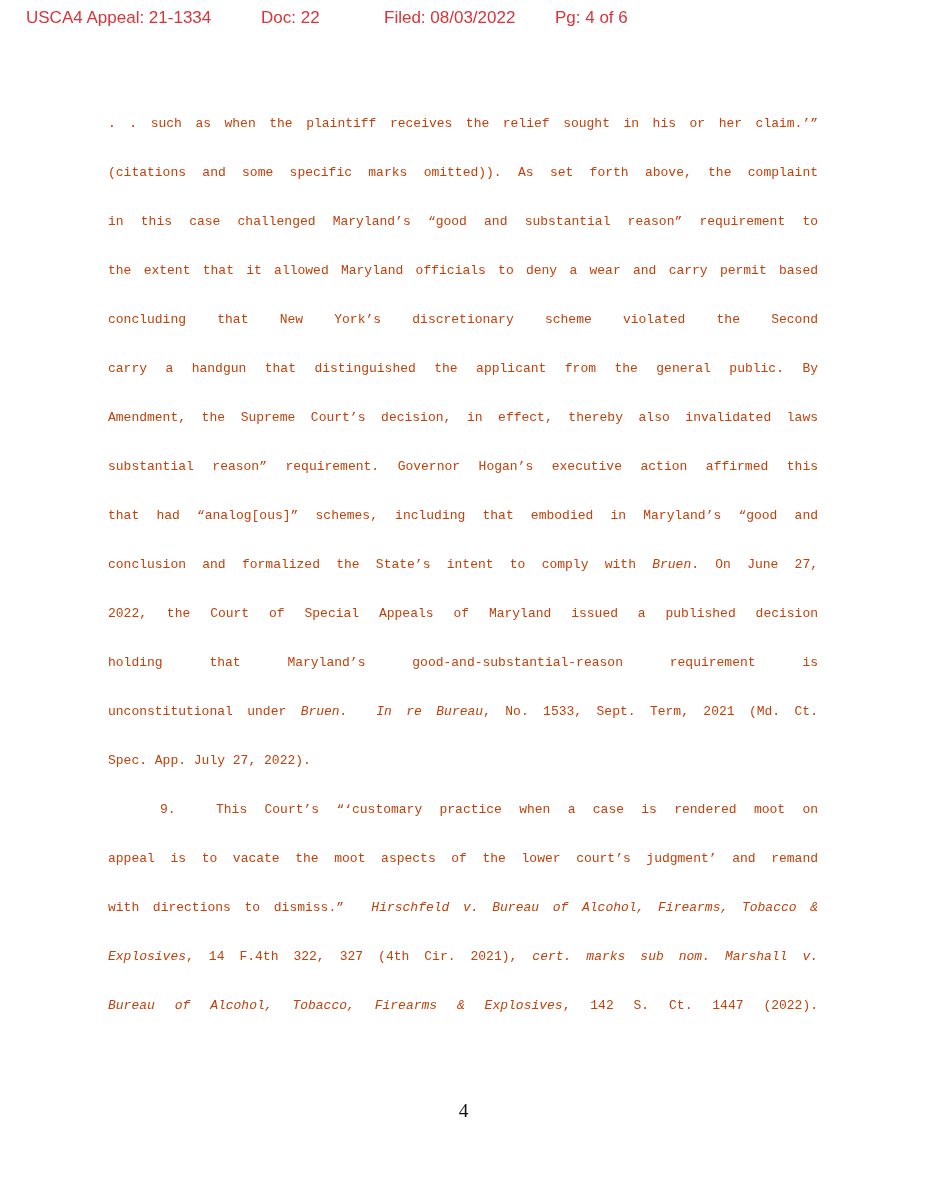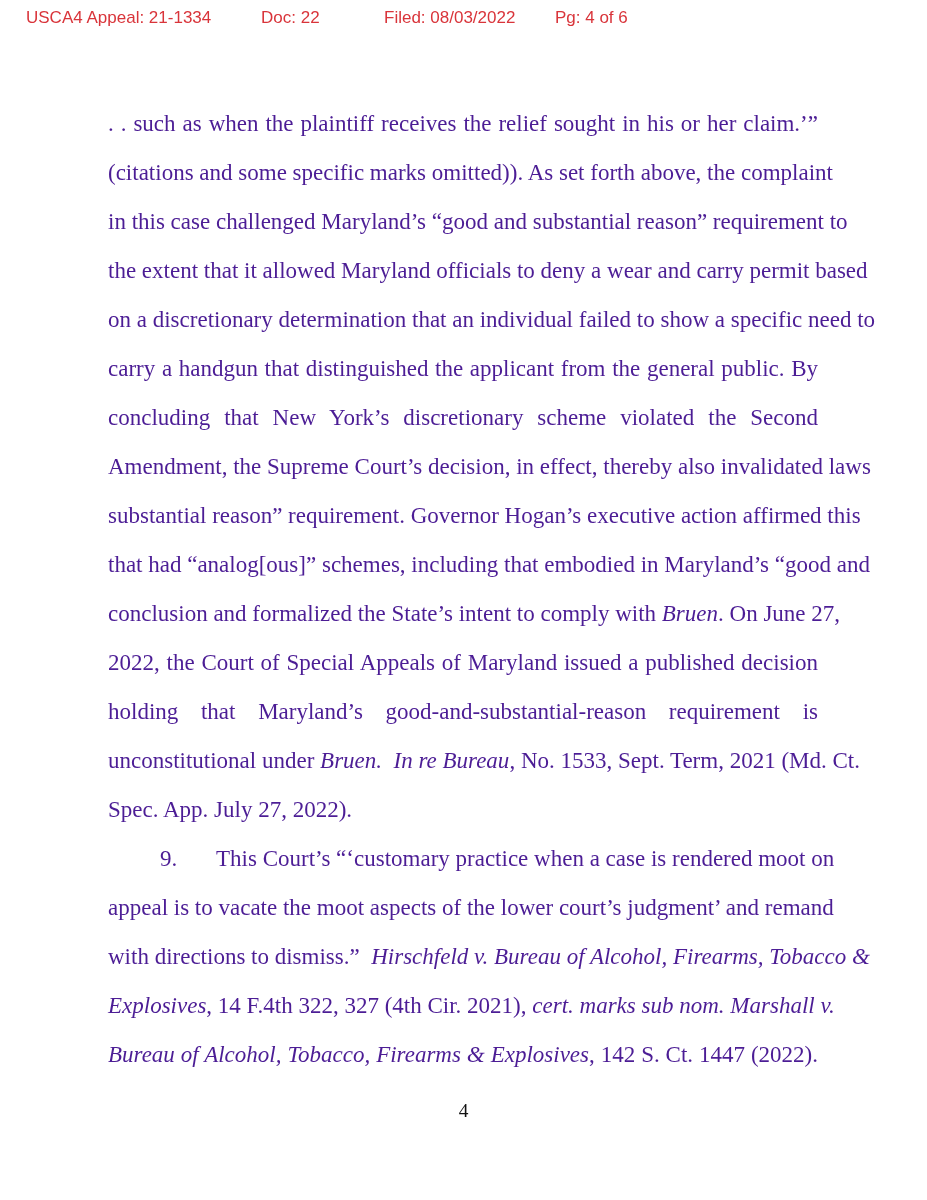--- a/index.html
+++ b/index.html
@@ -5,22 +5,22 @@
   html, body { margin: 0; padding: 0; background: #ffffff; }
   body { width: 927px; height: 1200px; position: relative; overflow: hidden; }
   .stamp {
     position: absolute; top: 8px; left: 0; width: 927px; height: 24px;
     font-family: "Liberation Sans", "DejaVu Sans", sans-serif;
     font-size: 17px; color: #d9343a;
   }
   .stamp span { position: absolute; top: 0; white-space: nowrap; }
   .page {
     position: absolute; left: 108px; top: 108px; width: 710px;
-    font-family: Liberation Serif, serif;
-    font-size: 23px; color: #4c1d95;
+    font-family: Liberation Mono, monospace;
+    font-size: 13px; color: #c2410c;
   }
   .line {
     height: 49px; line-height: 32px; white-space: nowrap;
     text-align: justify; text-align-last: justify;
     display: block; width: 710px;
   }
   .line.last { text-align-last: left; }
   .line.indent { padding-left: 52px; width: 658px; }
   .line .num { display: inline-block; width: 56px; text-align-last: left; }
   i { font-style: italic; }
@@ -37,23 +37,22 @@
   <span style="left:261px">Doc: 22</span>
   <span style="left:384px">Filed: 08/03/2022</span>
   <span style="left:555px">Pg: 4 of 6</span>
 </div>
 
 <div class="page">
   <span class="line">. . such as when the plaintiff receives the relief sought in his or her claim.’”</span>
   <span class="line">(citations and some specific marks omitted)).  As set forth above, the complaint</span>
   <span class="line">in this case challenged Maryland’s “good and substantial reason” requirement to</span>
   <span class="line">the extent that it allowed Maryland officials to deny a wear and carry permit based</span>
-  <span class="line">on a discretionary determination that an individual failed to show a specific need to</span>
+  <span class="line">concluding that New York’s discretionary scheme violated the Second</span>
   <span class="line">carry a handgun that distinguished the applicant from the general public.  By</span>
-  <span class="line">concluding that New York’s discretionary scheme violated the Second</span>
   <span class="line">Amendment, the Supreme Court’s decision, in effect, thereby also invalidated laws</span>
   <span class="line">substantial reason” requirement.  Governor Hogan’s executive action affirmed this</span>
   <span class="line">that had “analog[ous]” schemes, including that embodied in Maryland’s “good and</span>
   <span class="line"><span>conclusion and formalized the State’s intent to comply with </span><i>Bruen</i><span>.  On June 27,</span></span>
   <span class="line">2022, the Court of Special Appeals of Maryland issued a published decision</span>
   <span class="line">holding that Maryland’s good-and-substantial-reason requirement is</span>
   <span class="line"><span>unconstitutional under </span><i>Bruen.</i><span style="white-space:pre">  </span><i>In re Bureau</i><span>, No. 1533, Sept. Term, 2021 (Md. Ct.</span></span>
   <span class="line last">Spec. App. July 27, 2022).</span>
 
   <span class="line indent"><span class="num">9.</span><span>This Court’s “‘customary practice when a case is rendered moot on</span></span>

